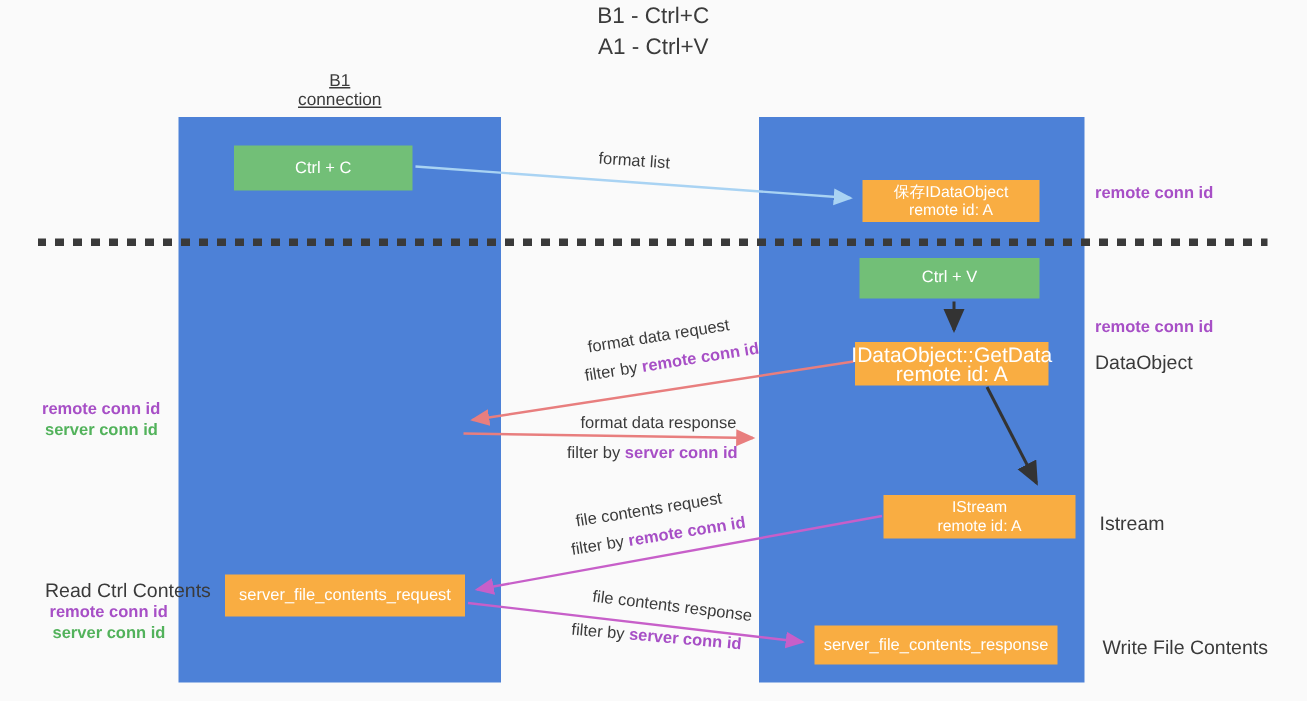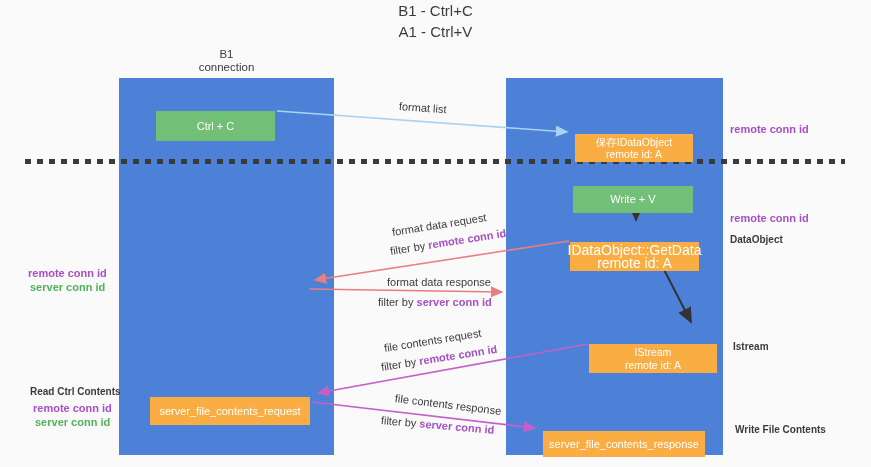--- a/index.html
+++ b/index.html
@@ -16,45 +16,45 @@
   .title {
     position:absolute; left:0; top:6; width:871px;
     text-align:center; font-size:15px; line-height:21px; color:#3b3b3b;
     z-index:3;
   }
 
   .col-header {
     position:absolute; text-align:center; font-size:11.5px; line-height:13px;
     color:#3b3b3b; z-index:3;
   }
-  .col-header.left { left:119px; width:215px; top:48px; }
+  .col-header.left { left:119px; width:215px; top:48px;text-decoration:underline; }
   .col-header.right { left:506px; width:217px; top:48px; }
 
   .lifeline {
     position:absolute; top:78px; height:377px; background:#4d81d7; z-index:1;
   }
   .lifeline.left { left:119px; width:215px; }
   .lifeline.right { left:506px; width:217px; }
 
   .dashed-line {
     position:absolute; left:25px; top:159px; width:820px; height:5px; z-index:4;
     background:repeating-linear-gradient(90deg,#3a3a3a 0 6px,transparent 6px 12px);
   }
 
   svg.arrows { position:absolute; left:0; top:0; z-index:5; }
 
   .node {
     position:absolute; z-index:6; display:flex; flex-direction:column;
     align-items:center; justify-content:center; text-align:center;
-    color:#fff; font-size:11px; line-height:13px;margin-top:14px;
+    color:#fff; font-size:11px; line-height:13px;
   }
   .node.green { background:#72bf77; }
   .node.orange { background:#f9ad42; }
 
-  .side-label { position:absolute; z-index:6; font-size:10px; white-space:nowrap;font-weight:bold; }
+  .side-label { position:absolute; z-index:6; font-size:13px; white-space:nowrap; }
   .side-label.dark { color:#3a3a3a; }
   .purple { color:#a74fc6; font-weight:bold; }
   .green-id { color:#52b25b; font-weight:bold; }
   .side-label.id { font-size:11px; line-height:14px; }
 
   .alabel {
     position:absolute; z-index:6; font-size:11px; color:#3b3b3b;
     white-space:nowrap; transform-origin:left center;
   }
   .rot-up { transform:rotate(-9deg); }
@@ -109,21 +109,21 @@
   <div class="node green" style="left:156px;top:97px;width:119px;height:30px">
     <div>Ctrl + C</div>
   </div>
 
   <div class="node orange" style="left:575px;top:120px;width:118px;height:28px;font-size:10.5px;line-height:12.5px">
     <div>保存IDataObject</div>
     <div>remote id: A</div>
   </div>
 
   <div class="node green" style="left:573px;top:172px;width:120px;height:27px">
-    <div>Write + V</div>
+    <div>Ctrl + V</div>
   </div>
 
   <div class="node orange" style="left:570px;top:228px;width:129px;height:29px;font-size:14px;line-height:12.5px">
     <div>IDataObject::GetData</div>
     <div>remote id: A</div>
   </div>
 
 
 
   <div class="node orange" style="left:589px;top:330px;width:128px;height:29px;font-size:10.5px;line-height:12.5px">

